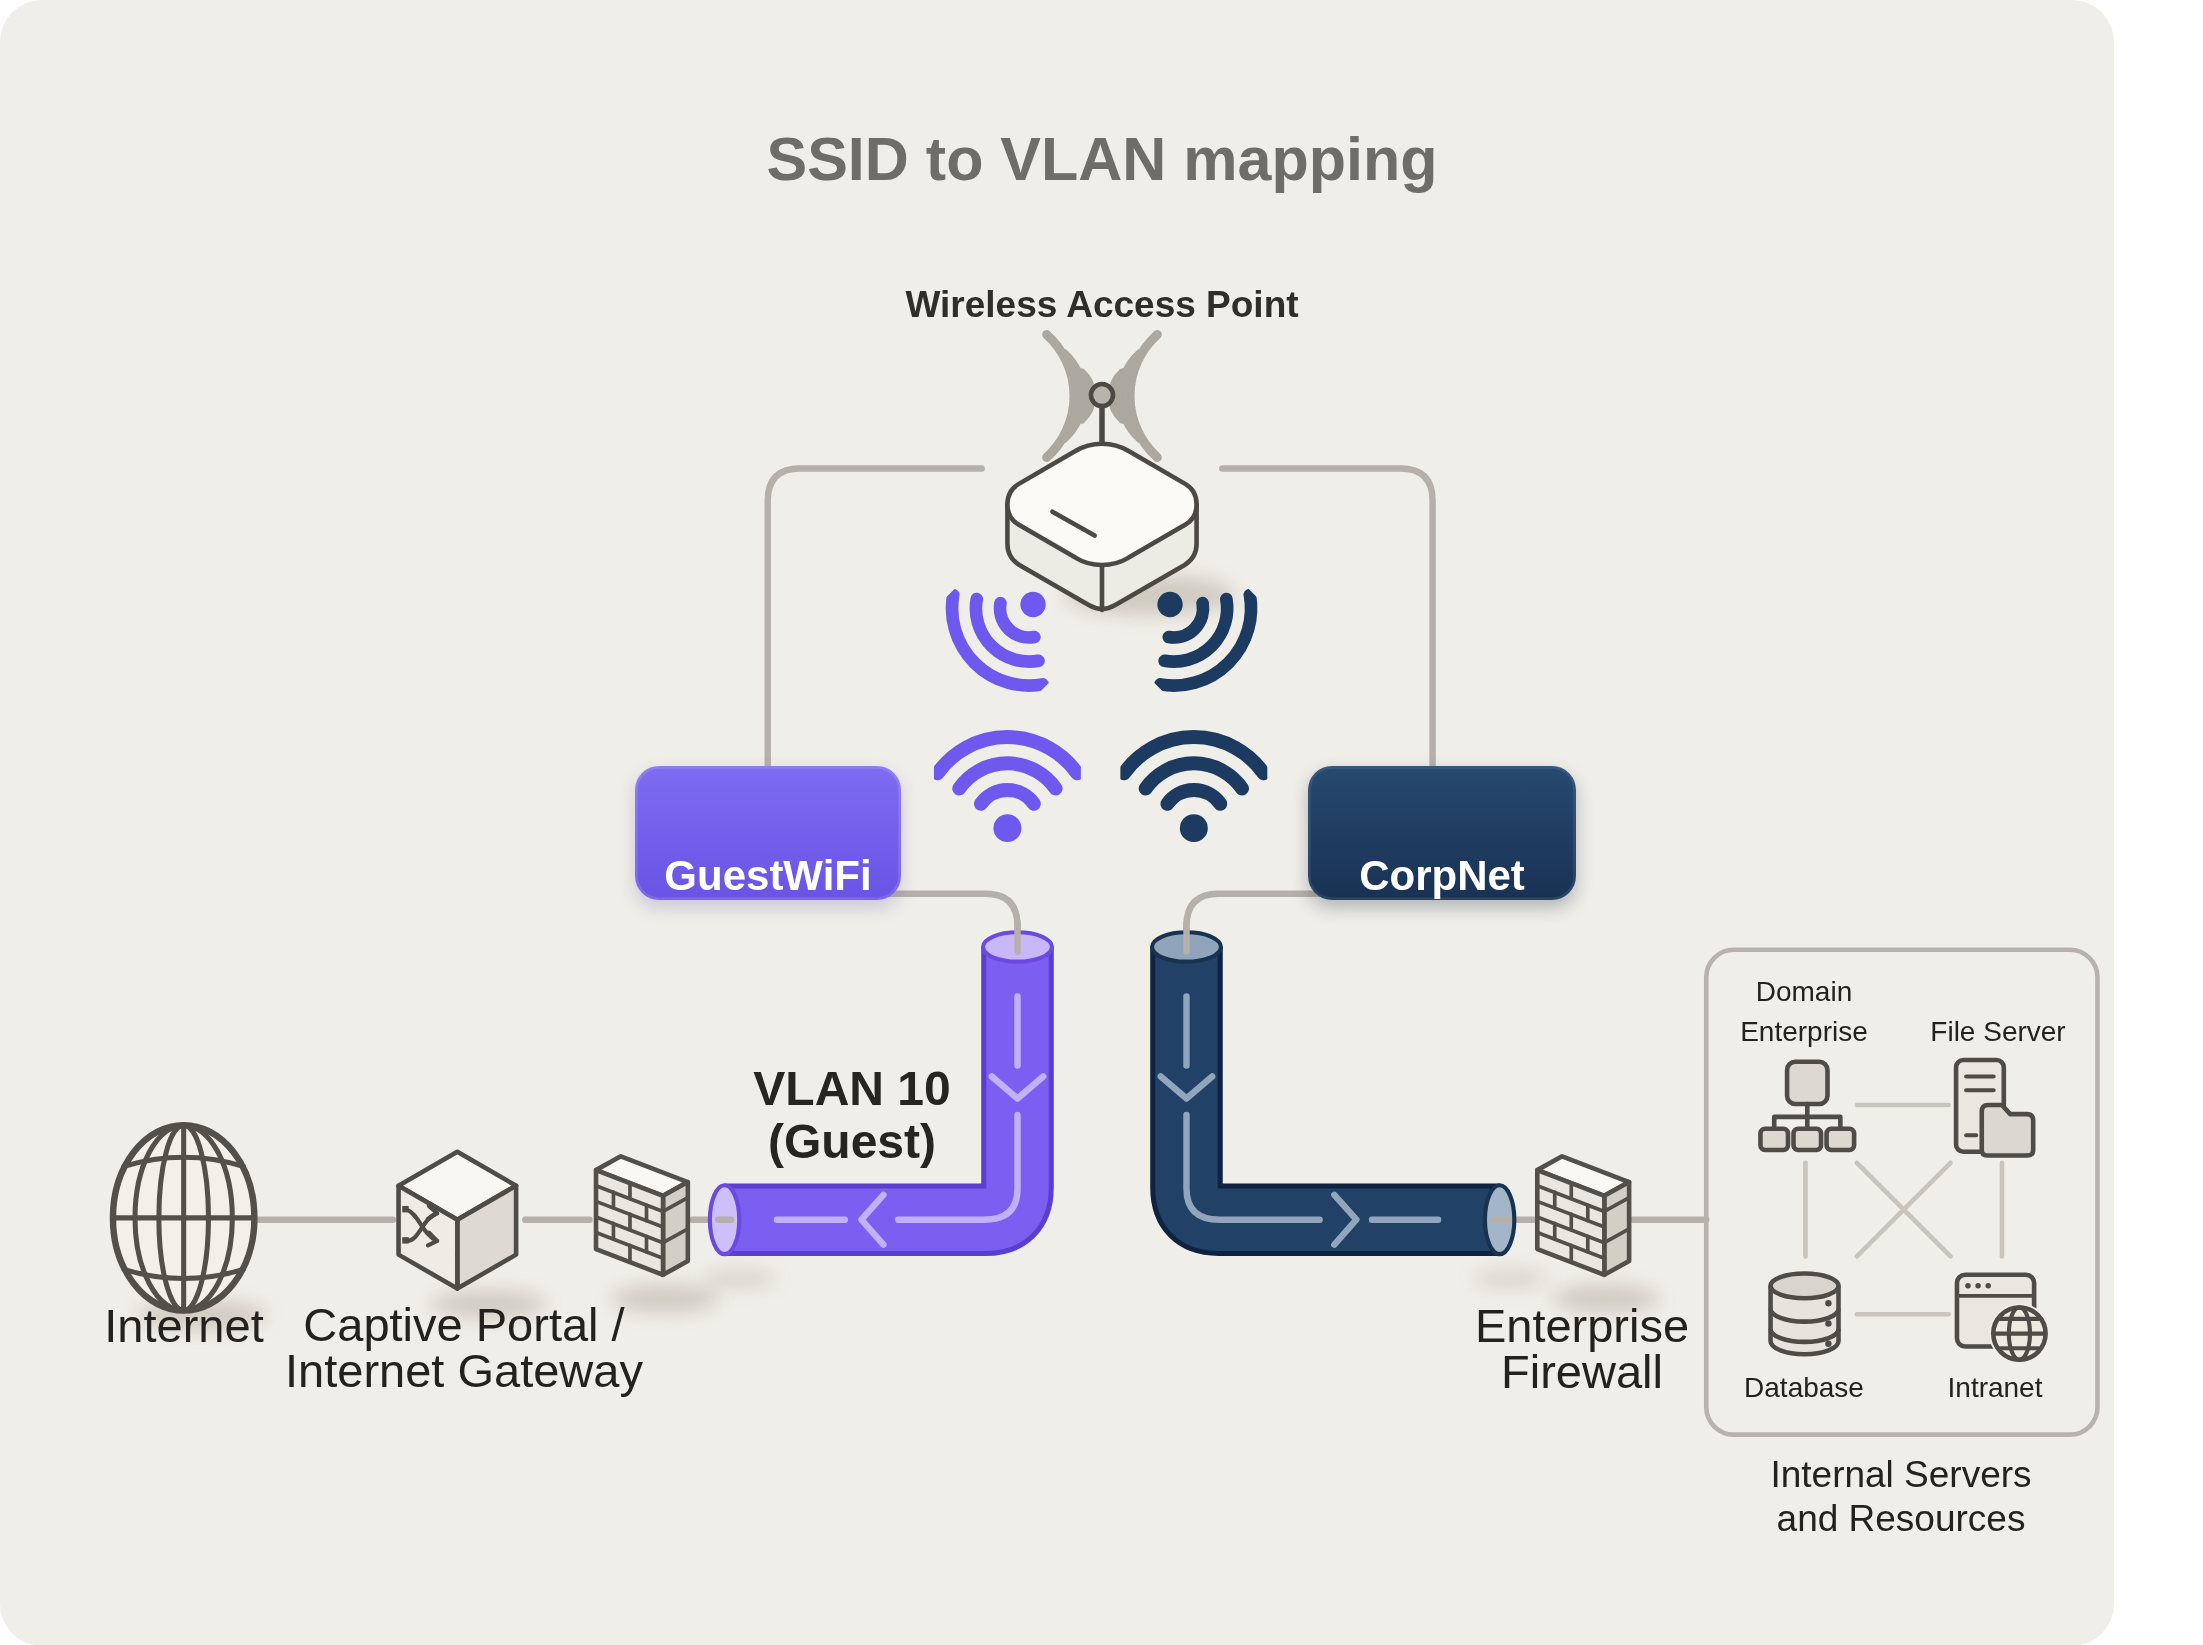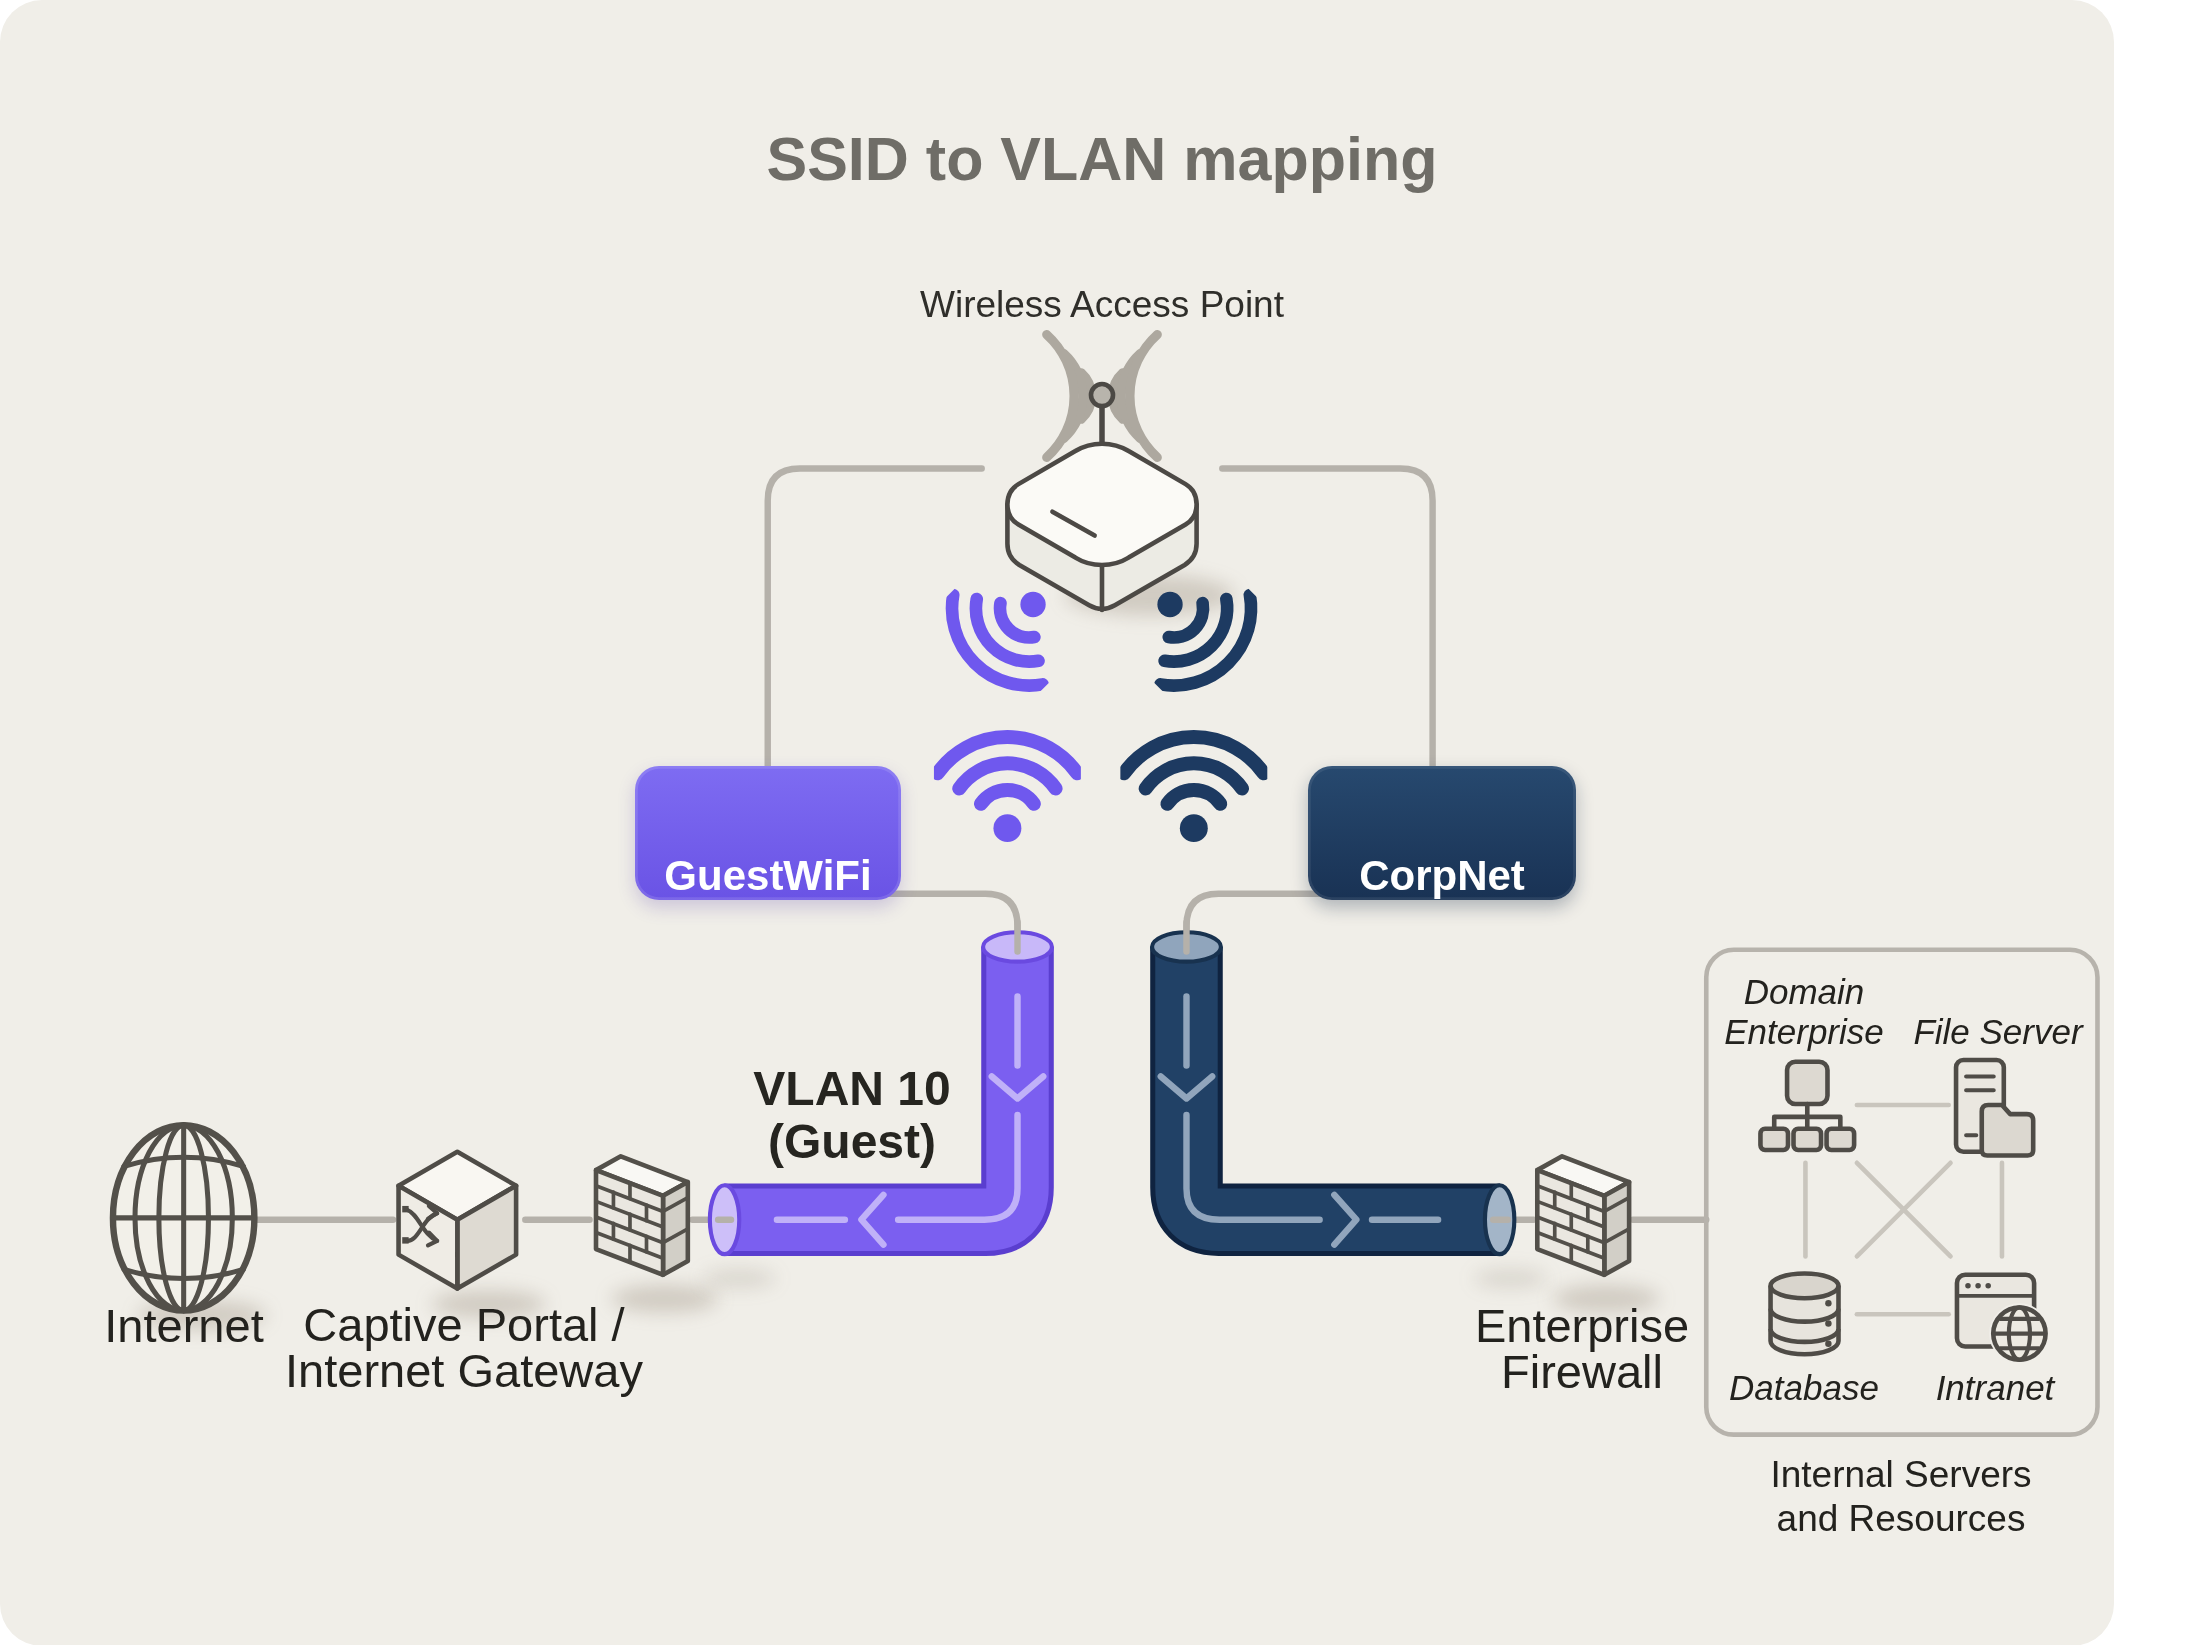--- a/index.html
+++ b/index.html
@@ -4,23 +4,23 @@
 <style>
   html,body{margin:0;padding:0;background:#ffffff;}
   .stage{position:relative;width:2114px;height:1646px;overflow:hidden;
          font-family:"Liberation Sans", sans-serif;}
   .canvas{position:absolute;inset:0;background:#f0eee8;border-radius:42px;}
   svg.art{position:absolute;left:0;top:0;}
   .sh{filter:blur(10px);}
   .lbl{position:absolute;transform:translateX(-50%);text-align:center;
        color:#23221e;font-size:47px;line-height:44px;white-space:nowrap;font-weight:400;}
   .title{font-size:61px;line-height:68px;font-weight:700;color:#6f6d67;letter-spacing:0px;}
-  .wap{font-size:37px;font-weight:400;color:#2f2e2a;}
+  .wap{font-size:37px;font-weight:700;color:#2f2e2a;}
   .vlan{font-size:48px;line-height:53px;font-weight:700;color:#262520;}
-  .small{font-size:35px;line-height:40px;font-style:italic;}
+  .small{font-size:28px;line-height:40px;}
   .cap{font-size:37px;line-height:44px;}
   .badge{position:absolute;display:flex;align-items:flex-end;justify-content:center;
          color:#ffffff;font-weight:700;font-size:42px;border-radius:24px;}
   .badge.guest{left:635px;top:766px;width:266px;height:134px;
         background:linear-gradient(180deg,#7e6cf2 0%,#6a53e5 100%);
         box-shadow:0 7.3px 16.5px rgba(80,60,170,.22), inset 0 0 0 2.8px rgba(255,255,255,.12);}
   .badge.corp{left:1308px;top:766px;width:268px;height:134px;
         background:linear-gradient(180deg,#27496f 0%,#193254 100%);
         box-shadow:0 7.3px 16.5px rgba(15,35,65,.28), inset 0 0 0 2.8px rgba(255,255,255,.08);}
 </style>

